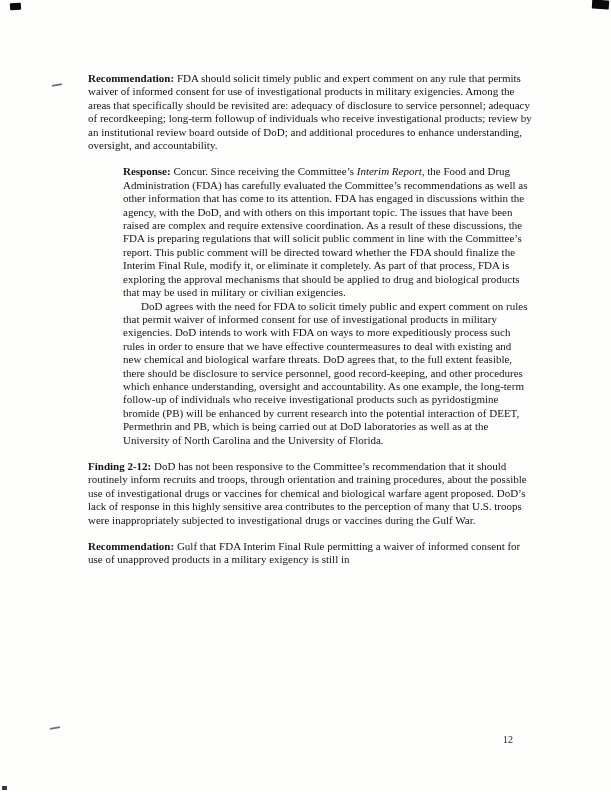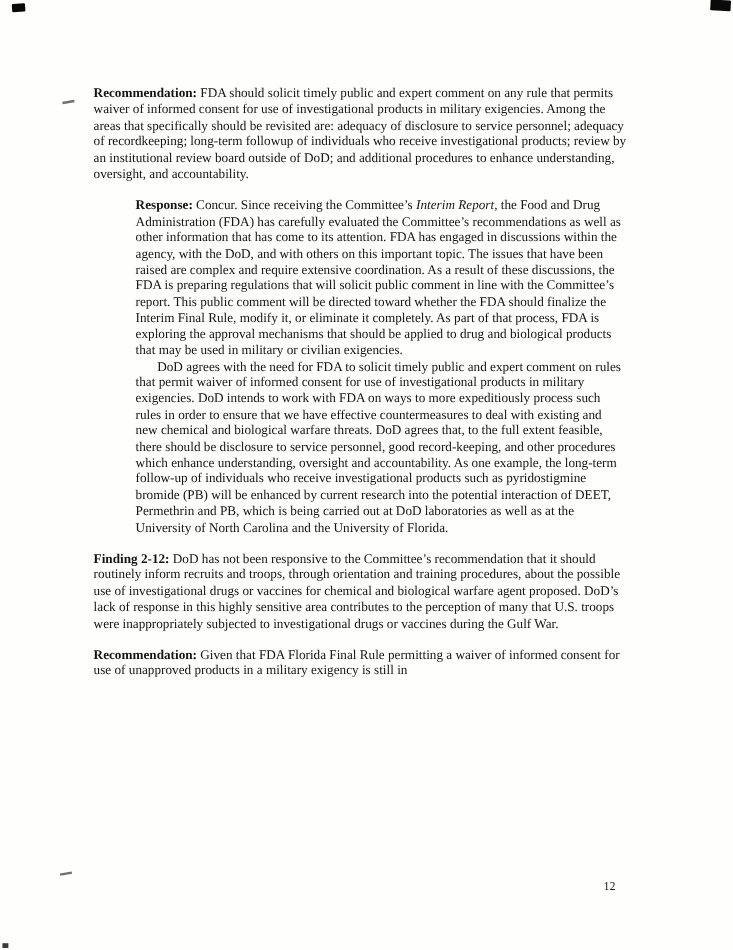--- a/index.html
+++ b/index.html
@@ -11,21 +11,21 @@
     position: relative;
     width: 611px;
     height: 792px;
     background: #fefefd;
     font-family: "Liberation Serif", serif;
     color: #141414;
     overflow: hidden;
   }
   .content {
     position: absolute;
-    left: 78px;
+    left: 88px;
     top: 72px;
     width: 446px;
     font-size: 11px;
     line-height: 13.4px;
     text-align: left;
   }
   .para {
     margin: 0 0 13px 0;
   }
   .para b {
@@ -89,19 +89,19 @@
 
     <p class="para"><b>Recommendation:</b> <span>FDA should solicit timely public and expert comment on any rule that permits waiver of informed consent for use of investigational products in military exigencies.  Among the areas that specifically should be revisited are: adequacy of disclosure to service personnel; adequacy of recordkeeping; long-term followup of individuals who receive investigational products; review by an institutional review board outside of DoD; and additional procedures to enhance understanding, oversight, and accountability.</span></p>
 
     <div class="response-block">
       <p><b>Response:</b> <span>Concur.  Since receiving the Committee’s </span><i>Interim Report</i><span>, the Food and Drug Administration (FDA) has carefully evaluated the Committee’s recommendations as well as other information that has come to its attention.  FDA has engaged in discussions within the agency, with the DoD, and with others on this important topic.  The issues that have been raised are complex and require extensive coordination.  As a result of these discussions, the FDA is preparing regulations that will solicit public comment in line with the Committee’s report.  This public comment will be directed toward whether the FDA should finalize the Interim Final Rule, modify it, or eliminate it completely.  As part of that process, FDA is exploring the approval mechanisms that should be applied to drug and biological products that may be used in military or civilian exigencies.</span></p>
       <p class="para-indented">DoD agrees with the need for FDA to solicit timely public and expert comment on rules that permit waiver of informed consent for use of investigational products in military exigencies.  DoD intends to work with FDA on ways to more expeditiously process such rules in order to ensure that we have effective countermeasures to deal with existing and new chemical and biological warfare threats.  DoD agrees that, to the full extent feasible, there should be disclosure to service personnel, good record-keeping, and other procedures which enhance understanding, oversight and accountability.  As one example, the long-term follow-up of individuals who receive investigational products such as pyridostigmine bromide (PB) will be enhanced by current research into the potential interaction of DEET, Permethrin and PB, which is being carried out at DoD laboratories as well as at the University of North Carolina and the University of Florida.</p>
     </div>
 
     <p class="para"><b>Finding 2-12:</b> <span>DoD has not been responsive to the Committee’s recommendation that it should routinely inform recruits and troops, through orientation and training procedures, about the possible use of investigational drugs or vaccines for chemical and biological warfare agent proposed.  DoD’s lack of response in this highly sensitive area contributes to the perception of many that U.S. troops were inappropriately subjected to investigational drugs or vaccines during the Gulf War.</span></p>
 
-    <p class="para"><b>Recommendation:</b> <span>Given that FDA Florida Final Rule permitting a waiver of informed consent for use of unapproved products in a military exigency is still in</span></p>
+    <p class="para"><b>Recommendation:</b> <span>Gulf that FDA Interim Final Rule permitting a waiver of informed consent for use of unapproved products in a military exigency is still in</span></p>
 
   </div>
 
   <div class="page-number">12</div>
 
 </div>
 
 </body></html>

